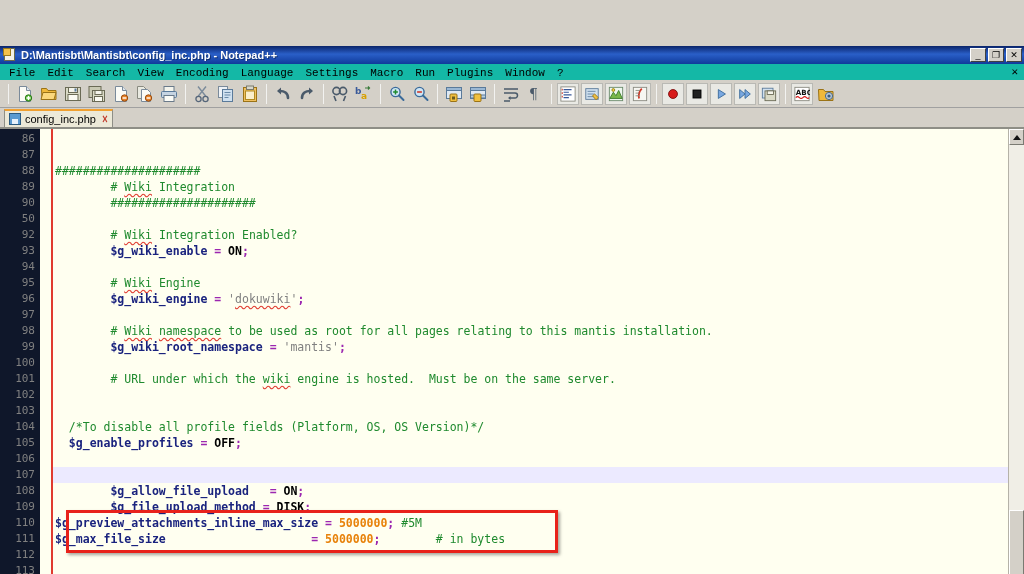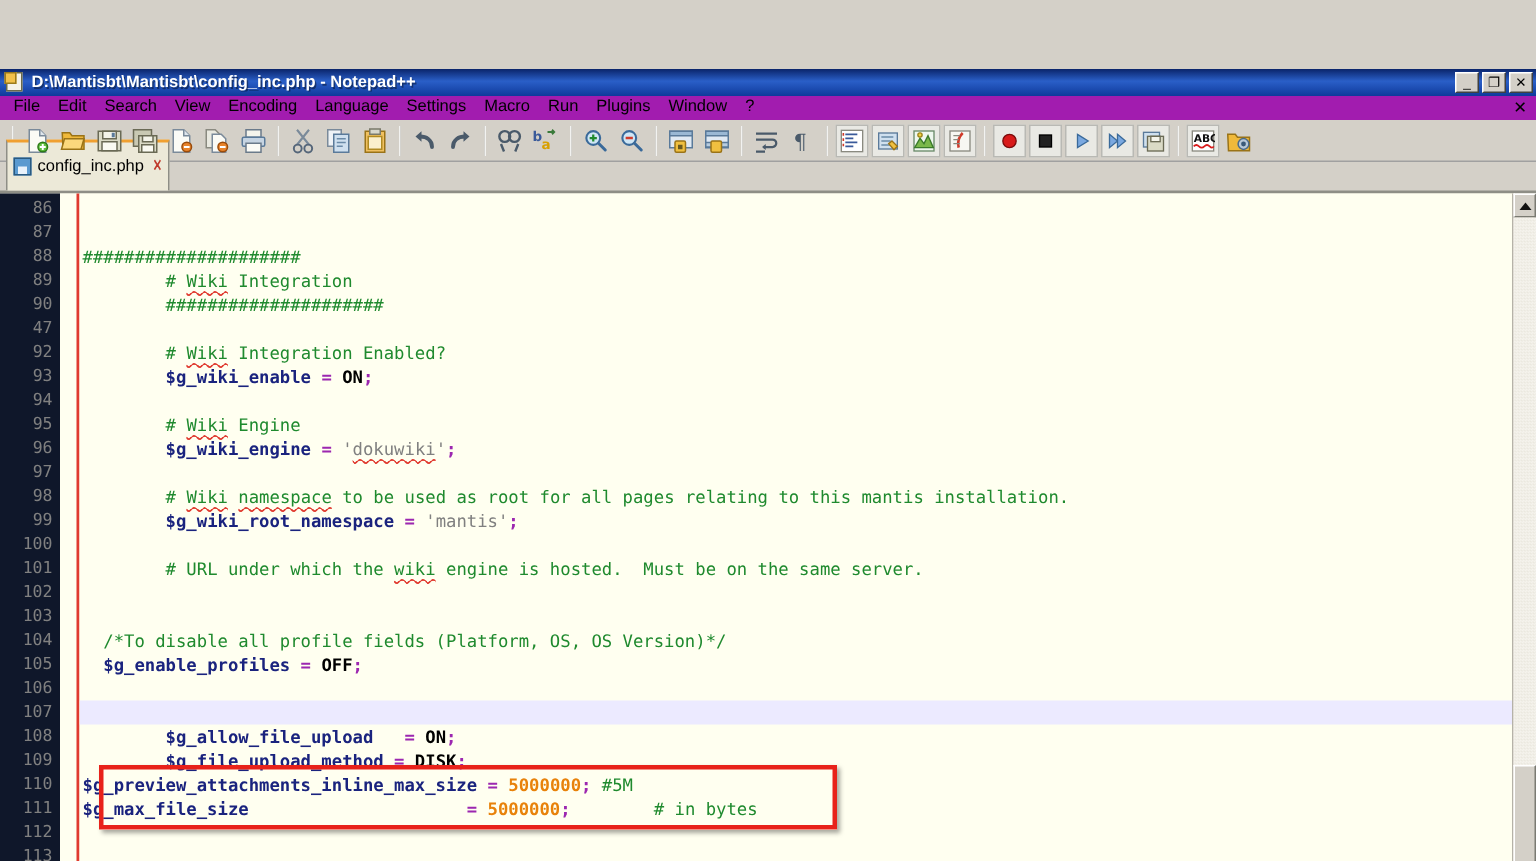--- a/index.html
+++ b/index.html
@@ -45,25 +45,26 @@
     border: 1px solid #fff;
     border-right-color: #404040; border-bottom-color: #404040;
     display: flex; align-items: center; justify-content: center;
     font-size: 9px; color: #000; line-height: 1;
     font-family: "Liberation Sans", sans-serif;
   }
 
   
   #menubar {
     height: 16px;
-    background: #a21caf;
-    display: flex; align-items: flex-start;
+    background: #14b8a6;
+    display: flex; align-items: flex-end;
     font-size: 11px; color: #000;
     padding-left: 3px;
     position: relative;
+    font-family: Liberation Mono, monospace;
   }
   #menubar .mi { padding: 1px 6px; white-space: nowrap; }
   #menu-close {
     position: absolute; right: 6px; top: 1px;
     font-size: 11px; color: #000;
   }
 
   
   #toolbar {
     height: 28px;
@@ -93,21 +94,21 @@
 
   
   #tabbar {
     height: 20px;
     background: #d4d0c8;
     display: flex; align-items: flex-end;
     padding-left: 4px;
     border-bottom: 1px solid #8e8e86;
   }
   #tab-active {
-    height: 34px;
+    height: 18px;
     background: #ece9d8;
     border: 1px solid #8e8e86;
     border-bottom: none;
     border-top: 2px solid #f0a030;
     display: flex; align-items: center;
     padding: 0 4px 0 4px;
     gap: 4px;
     font-size: 11px; color: #000;
   }
   #tab-save-icon {
@@ -548,21 +549,21 @@
   </div>
 </div>
 
 <div id="editor-wrap">
   <div id="gutter">
       <div class="ln">86</div>
       <div class="ln">87</div>
       <div class="ln">88</div>
       <div class="ln">89</div>
       <div class="ln">90</div>
-      <div class="ln">47</div>
+      <div class="ln">50</div>
       <div class="ln">92</div>
       <div class="ln">93</div>
       <div class="ln">94</div>
       <div class="ln">95</div>
       <div class="ln">96</div>
       <div class="ln">97</div>
       <div class="ln">98</div>
       <div class="ln">99</div>
       <div class="ln">100</div>
       <div class="ln">101</div>

